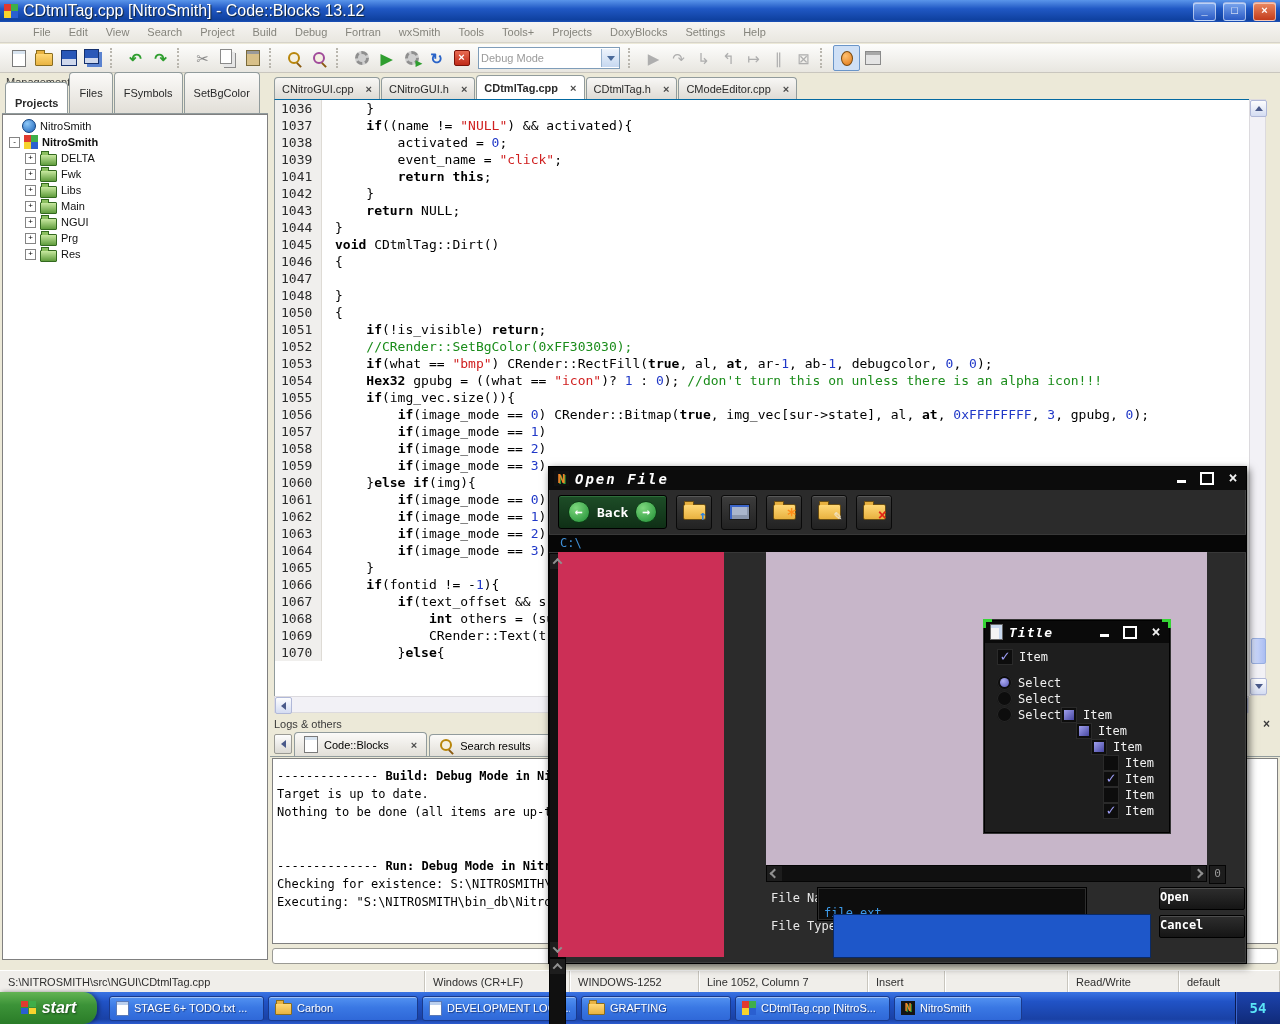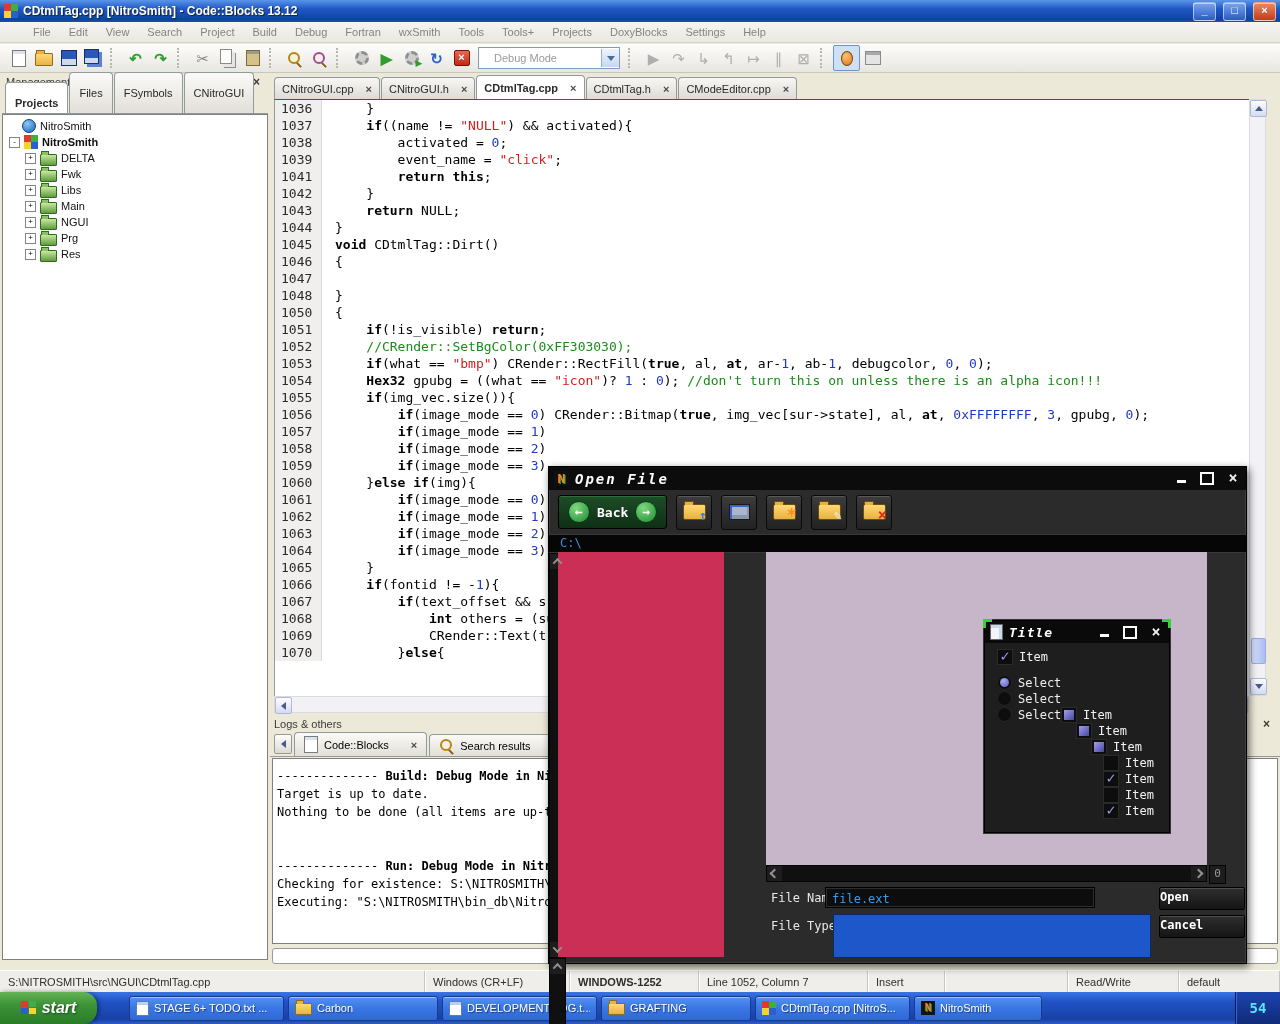--- a/index.html
+++ b/index.html
@@ -3,21 +3,21 @@
 <meta charset="utf-8">
 <style>
   html,body{margin:0;padding:0;background:#000;}
   #app{position:relative;width:1280px;height:1024px;background:#ece9d8;overflow:hidden;
        font-family:"Liberation Sans",sans-serif;}
 
   
   #titlebar{position:absolute;left:0;top:0;width:1280px;height:22px;
     background:linear-gradient(#5a95ea,#2058c4 40%,#0f41a0 90%,#1c52b8);
     display:flex;align-items:center;padding:0 4px;box-sizing:border-box;gap:5px;}
-  #titlebar .ttext{color:#fff;font-weight:bold;font-size:12px;text-shadow:1px 1px 1px #123;flex:1;}
+  #titlebar .ttext{color:#fff;font-weight:normal;font-size:16px;text-shadow:1px 1px 1px #123;flex:1;}
   .wbtn{width:21px;height:17px;border:1px solid rgba(255,255,255,.55);border-radius:3px;
     background:linear-gradient(#7aa6ee,#2a5ac4);color:#fff;font:bold 11px/15px "Liberation Sans",sans-serif;
     text-align:center;margin-left:2px;box-shadow:inset 0 1px 0 rgba(255,255,255,.5);}
   .wbtn.close{background:linear-gradient(#ec8a62,#c23c1c);}
 
   
   #menubar{position:absolute;left:0;top:22px;width:1280px;height:21px;background:linear-gradient(#f6f5f2,#e9e7e0);
     border-bottom:1px solid #d6d3ca;display:flex;align-items:center;padding-left:24px;box-sizing:border-box;}
   .mitem{padding:2px 9px;font-size:11px;color:#85847c;}
 
@@ -46,21 +46,21 @@
   .imgr::before{border-color:#a04a9a;}
   .ige{width:8px;height:8px;border:3px dashed #8f8f8f;border-radius:50%;background:#cfcfcf;}
   .igr{width:8px;height:8px;border:3px dashed #8f8f8f;border-radius:50%;background:#cfcfcf;position:relative;}
   .igr::after{content:"\25B6";position:absolute;right:-7px;bottom:-6px;color:#2f9e2f;font-size:9px;}
   .iab{width:14px;height:14px;background:linear-gradient(#e86a52,#c02a18);border:1px solid #7a1208;border-radius:2px;
        color:#fff;font:bold 11px/13px "Liberation Sans";text-align:center;}
   .iab::before{content:"\00D7";}
   .ibug{width:10px;height:13px;border-radius:50%;background:radial-gradient(circle at 35% 30%,#ffc070,#e07818);border:1px solid #7a4a10;}
   .iwin{width:14px;height:12px;background:#e4e4e4;border:1px solid #8a8a8a;box-shadow:inset 0 3px 0 #a8a8a8;}
   .combo{width:140px;height:20px;background:#fff;border:1px solid #7f9db9;display:flex;align-items:center;margin:0 4px;}
-  .combo-t{flex:1;font-size:11px;color:#9a9a9a;padding-left:15px;}
+  .combo-t{flex:1;font-size:11px;color:#9a9a9a;padding-left:2px;}
   .combo-a{width:17px;height:18px;background:linear-gradient(#eef4fc,#c6d8f0);border-left:1px solid #9ab4d0;
        display:flex;align-items:center;justify-content:center;}
   .car{width:0;height:0;border-left:4px solid transparent;border-right:4px solid transparent;border-top:5px solid #4a6a9a;}
 
   
   #mgmt{position:absolute;left:2px;top:74px;width:266px;height:890px;}
   #mgmt-cap{height:16px;display:flex;align-items:center;font-size:11px;color:#3a3a3a;padding:0 4px;}
   #mgmt-cap .capx{margin-left:auto;font-weight:bold;color:#3a3a3a;font-size:12px;padding:0 4px;}
   #mgmt-tabs{display:flex;align-items:flex-end;height:23px;padding-left:3px;gap:1px;border-bottom:1px solid #919b9c;}
   .xtab{font-size:11px;padding:14px 9px;background:linear-gradient(#fbfaf8,#e2dfd8);border:1px solid #919b9c;
@@ -131,21 +131,21 @@
        background:linear-gradient(#3a74e4,#2153c6 30%,#1941a5 85%,#2c5cd0);display:flex;align-items:center;}
   #startbtn{height:32px;width:97px;border-radius:0 14px 14px 0;
        background:linear-gradient(#64b454,#3c9338 40%,#2a7c28);box-shadow:2px 0 4px rgba(0,0,0,.4);
        display:flex;align-items:center;justify-content:center;gap:6px;color:#fff;font:bold italic 16px "Liberation Sans";
        text-shadow:1px 1px 2px #1a4a1a;}
   .i-flag{width:15px;height:14px;background:
       linear-gradient(#e03a2f,#e03a2f) 0 0/7px 6px no-repeat,
       linear-gradient(#3fae49,#3fae49) 8px 0/7px 6px no-repeat,
       linear-gradient(#2a5fd0,#2a5fd0) 0 7px/7px 6px no-repeat,
       linear-gradient(#f6d32d,#f6d32d) 8px 7px/7px 6px no-repeat;}
-  #tasks{display:flex;gap:4px;margin-left:24px;flex:1;padding-left:8px;}
+  #tasks{display:flex;gap:4px;margin-left:4px;flex:1;padding-left:8px;}
   .tkbtn{height:25px;border-radius:3px;background:linear-gradient(#5392f2,#3a78e4 45%,#2f68d8);
        border:1px solid #1a3a8c;box-shadow:inset 0 1px 0 rgba(255,255,255,.45);
        display:flex;align-items:center;gap:5px;padding:0 6px;box-sizing:border-box;color:#fff;font-size:11px;}
   .tklbl{white-space:nowrap;overflow:hidden;text-shadow:1px 1px 1px rgba(0,0,30,.5);}
   .tnote{width:11px;height:13px;background:#fff;border:1px solid #5a7ab8;box-shadow:inset 0 3px 0 #bcd0ee;flex:none;}
   .tfold{width:15px;height:10px;background:linear-gradient(#ffd876,#e8b342);border:1px solid #8a6d1f;border-radius:1px;position:relative;margin-top:2px;flex:none;}
   .tfold::before{content:"";position:absolute;left:0;top:-4px;width:6px;height:3px;background:#e8b342;border:1px solid #8a6d1f;border-bottom:none;}
   .tcb{flex:none;}
   .tns{width:14px;height:14px;background:#141414;color:#f08428;font:bold 11px/14px "DejaVu Sans Mono";text-align:center;
        text-shadow:1px 1px 0 #2e9e3a;flex:none;}
@@ -188,22 +188,22 @@
   .sbbtn{height:15px;background:#1d1d1d;display:flex;align-items:center;justify-content:center;flex:none;}
   .sbtrack{flex:1;background:#101010;}
   .chev{width:5px;height:5px;border-left:2px solid #909090;border-top:2px solid #909090;}
   .ch-u{transform:rotate(45deg) translate(1px,1px);} .ch-d{transform:rotate(225deg) translate(1px,1px);}
   .ch-l{transform:rotate(-45deg);} .ch-r{transform:rotate(135deg);}
   #dhsb{left:217px;top:398px;width:441px;height:17px;display:flex;background:#141414;border:1px solid #050505;box-sizing:border-box;position:absolute;}
   #dhsb .sbbtn{width:15px;height:100%;}
   #dzero{left:660px;top:398px;width:15px;height:17px;position:absolute;background:#1d1d1d;border:1px solid #050505;
        color:#9a9a9a;font:11px/15px "DejaVu Sans Mono";text-align:center;}
   .dlabel{position:absolute;color:#e8e8e8;font:12px "DejaVu Sans Mono";}
-  #fninput{position:absolute;left:276px;top:420px;width:270px;height:21px;background:#0d0d0d;border:1px solid #000;
-       box-shadow:inset 0 0 0 1px #2e2e2e;box-sizing:border-box;color:#3d9ae8;font:12px/19px "DejaVu Sans Mono";padding:2px 6px;}
+  #fninput{position:absolute;left:268px;top:420px;width:270px;height:21px;background:#0d0d0d;border:1px solid #000;
+       box-shadow:inset 0 0 0 1px #2e2e2e;box-sizing:border-box;color:#3d9ae8;font:12px/19px "DejaVu Sans Mono";padding:16px 6px;}
   #ftbox{position:absolute;left:284px;top:447px;width:318px;height:44px;border:1px solid #0a2a66;box-sizing:border-box;}
   .dpush{position:absolute;width:84px;height:21px;background:linear-gradient(#2e2e2e,#151515);border:1px solid #000;
        box-shadow:inset 0 1px 0 #4e4e4e;border-radius:2px;color:#fff;font:bold 12px/19px "DejaVu Sans Mono";text-align:left;}
   
   #twin{position:absolute;left:435px;top:153px;width:184px;height:211px;background:#1e1e1e;border:1px solid #000;
        box-shadow:0 0 0 1px #353535;}
   .tick{position:absolute;width:6px;height:6px;}
   .tick.tl{left:-2px;top:-2px;border-left:3px solid #35d435;border-top:3px solid #35d435;}
   .tick.tr{right:-2px;top:-2px;border-right:3px solid #35d435;border-top:3px solid #35d435;}
   #twin-title{height:22px;background:#0a0a0a;display:flex;align-items:center;gap:6px;padding:0 5px;}
@@ -341,21 +341,21 @@
 
   <div id="mgmt">
     <div id="mgmt-cap">
       <span>Management</span>
       <span class="capx">×</span>
     </div>
     <div id="mgmt-tabs">
         <span class="xtab active">Projects</span>
         <span class="xtab">Files</span>
         <span class="xtab">FSymbols</span>
-        <span class="xtab">CNitroGUI</span>
+        <span class="xtab">SetBgColor</span>
       </div>
     <div id="tree">
         <div class="trow" style="padding-left: 6px;">
           <span style="width: 9px;"></span>
           <span class="i-ws"></span>
           <span class="lbl">NitroSmith</span>
         </div>
         <div class="trow" style="padding-left: 6px;">
           <span class="exp">-</span>
           <span class="q4"></span>
@@ -505,21 +505,21 @@
         <div class="ll"><span>-------------- </span><span class="lb">Run: Debug Mode in Nitro</span></div>
         <div class="ll"><span>Checking for existence: S:\NITROSMITH\b</span></div>
         <div class="ll"><span>Executing: "S:\NITROSMITH\bin_db\NitroS</span></div>
       </div>
     <div id="logs-input"></div>
   </div>
 
   <div id="statusbar">
       <div class="scell sflex">S:\NITROSMITH\src\NGUI\CDtmlTag.cpp</div>
       <div class="scell" style="width: 128px;">Windows (CR+LF)</div>
-      <div class="scell" style="width: 112px; font-weight: bold;">WINDOWS-1252</div>
+      <div class="scell" style="width: 112px;">WINDOWS-1252</div>
       <div class="scell" style="width: 152px;">Line 1052, Column 7</div>
       <div class="scell" style="width: 60px;">Insert</div>
       <div class="scell" style="width: 106px;"></div>
       <div class="scell" style="width: 94px;">Read/Write</div>
       <div class="scell" style="width: 84px;">default</div>
     </div>
 
   <div id="taskbar">
     <div id="startbtn">
       <span class="i-flag"></span>

